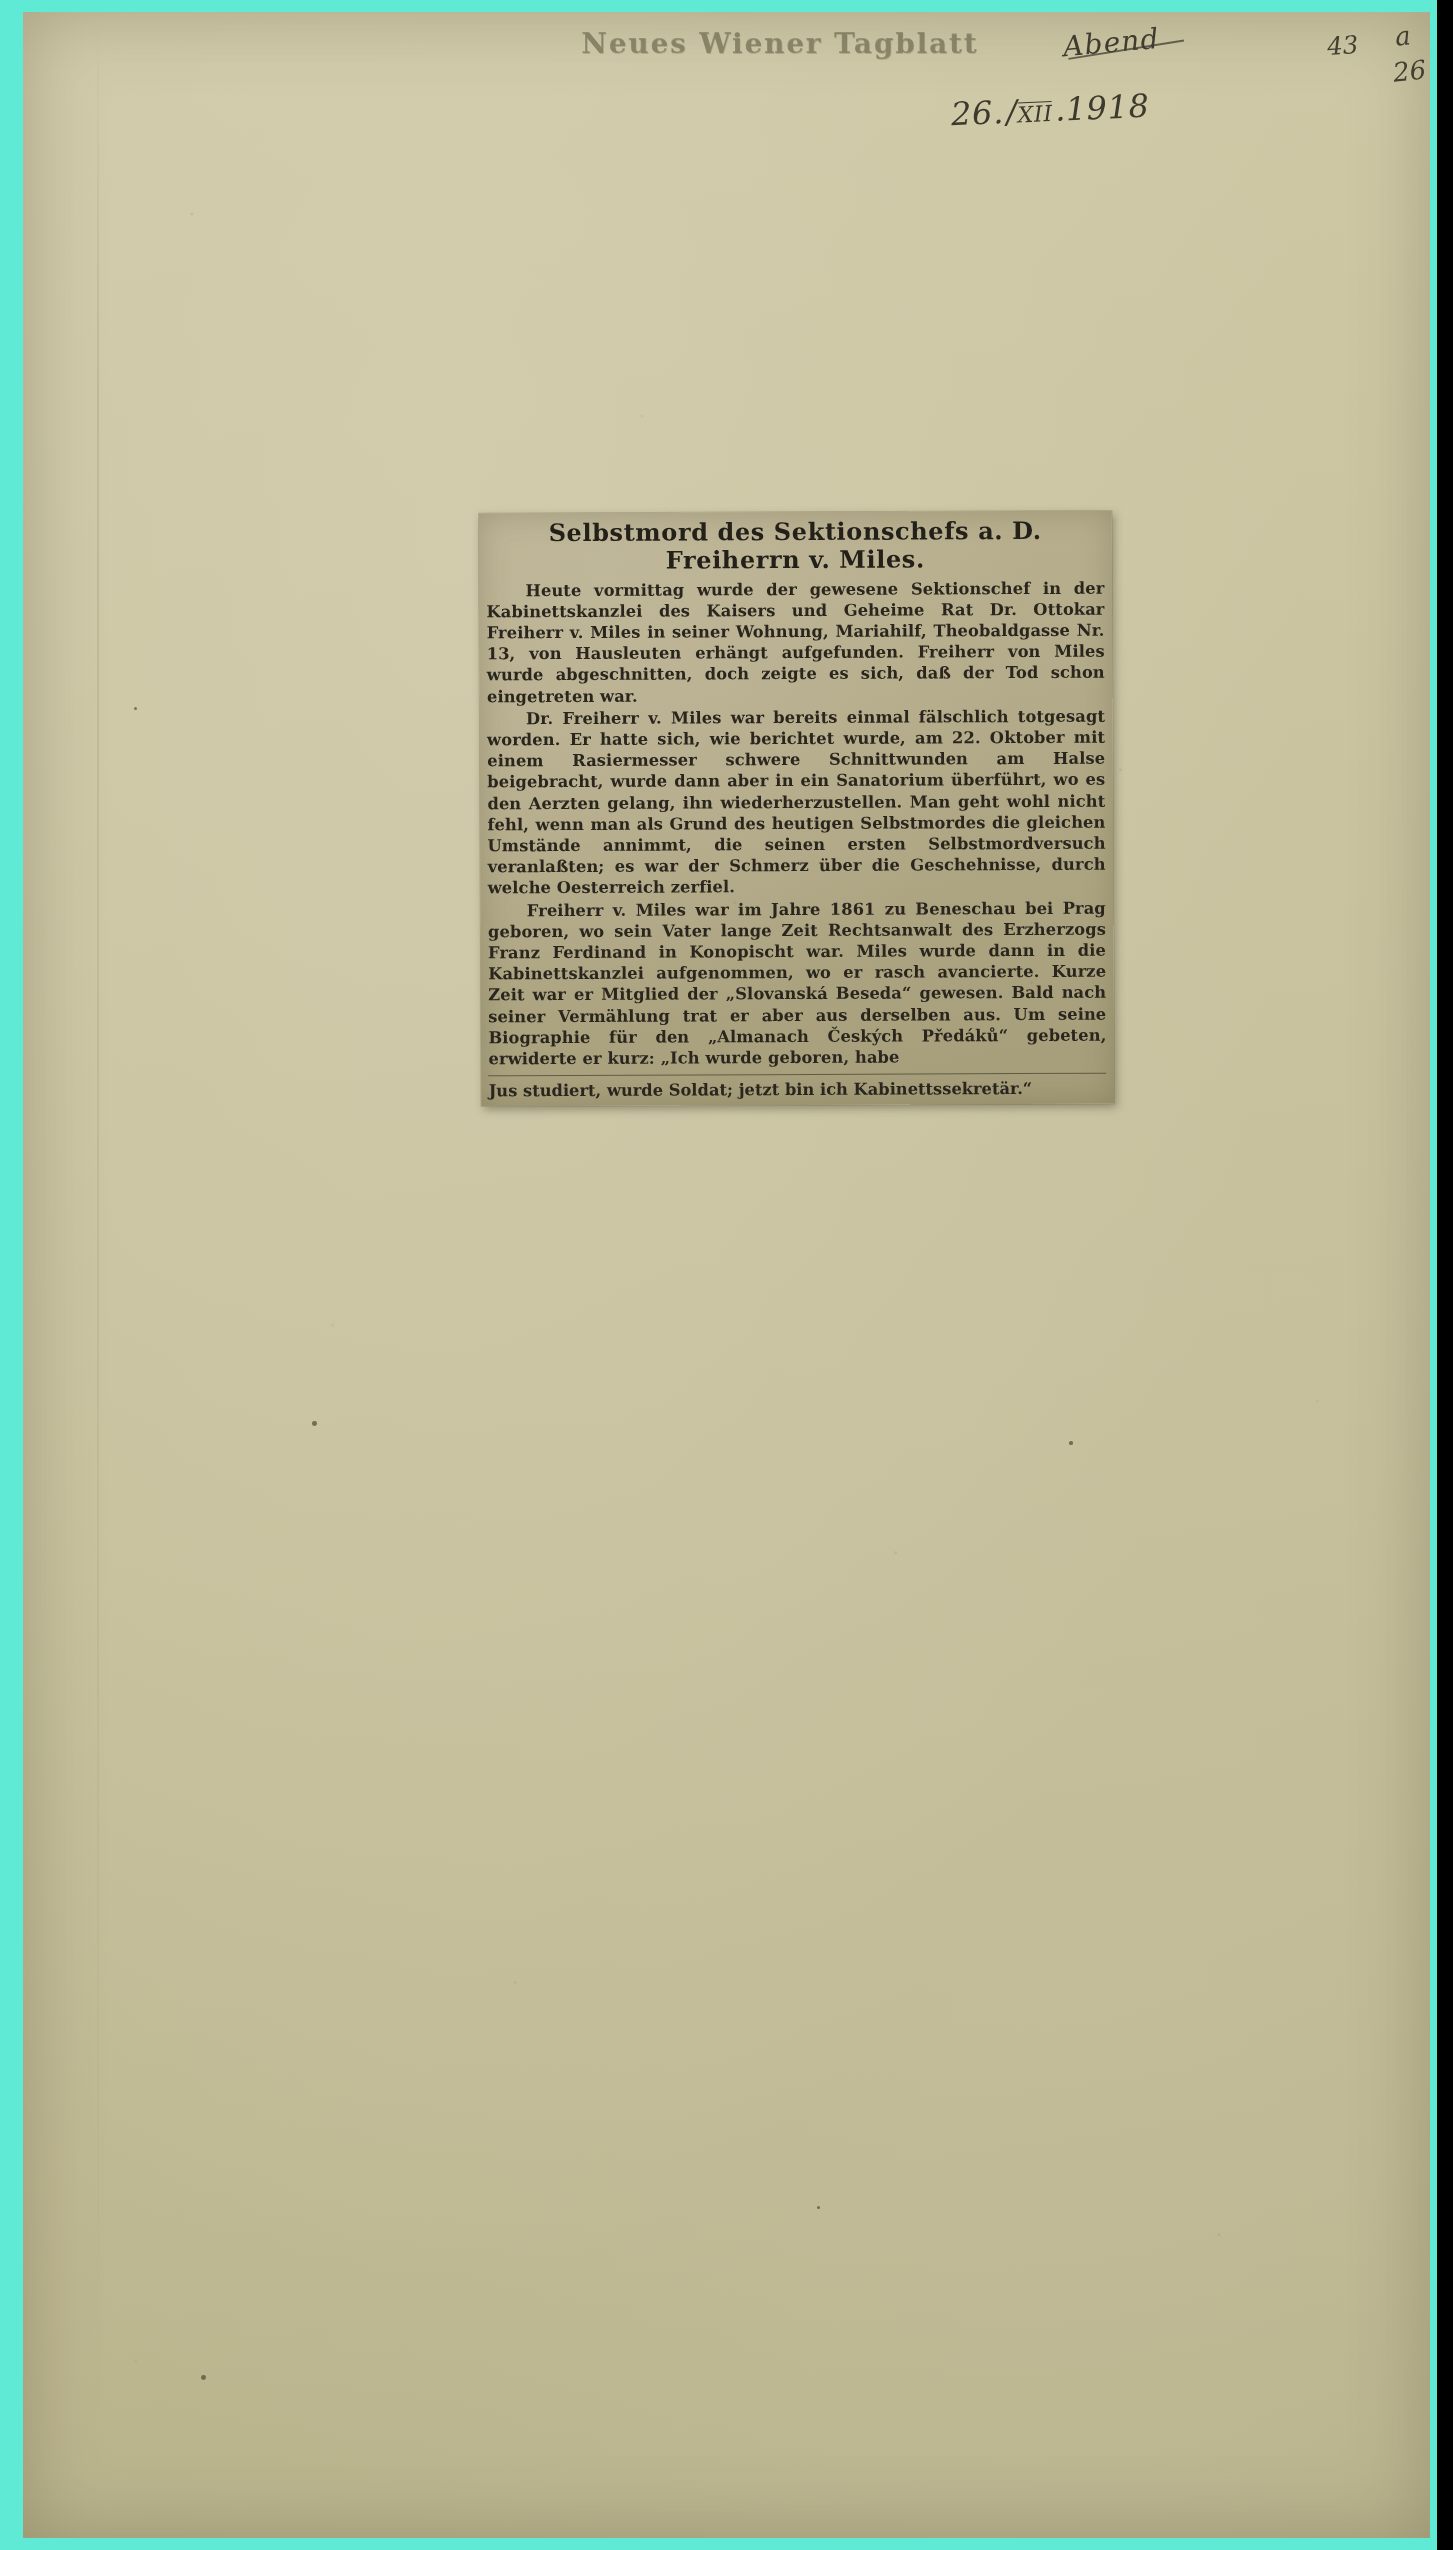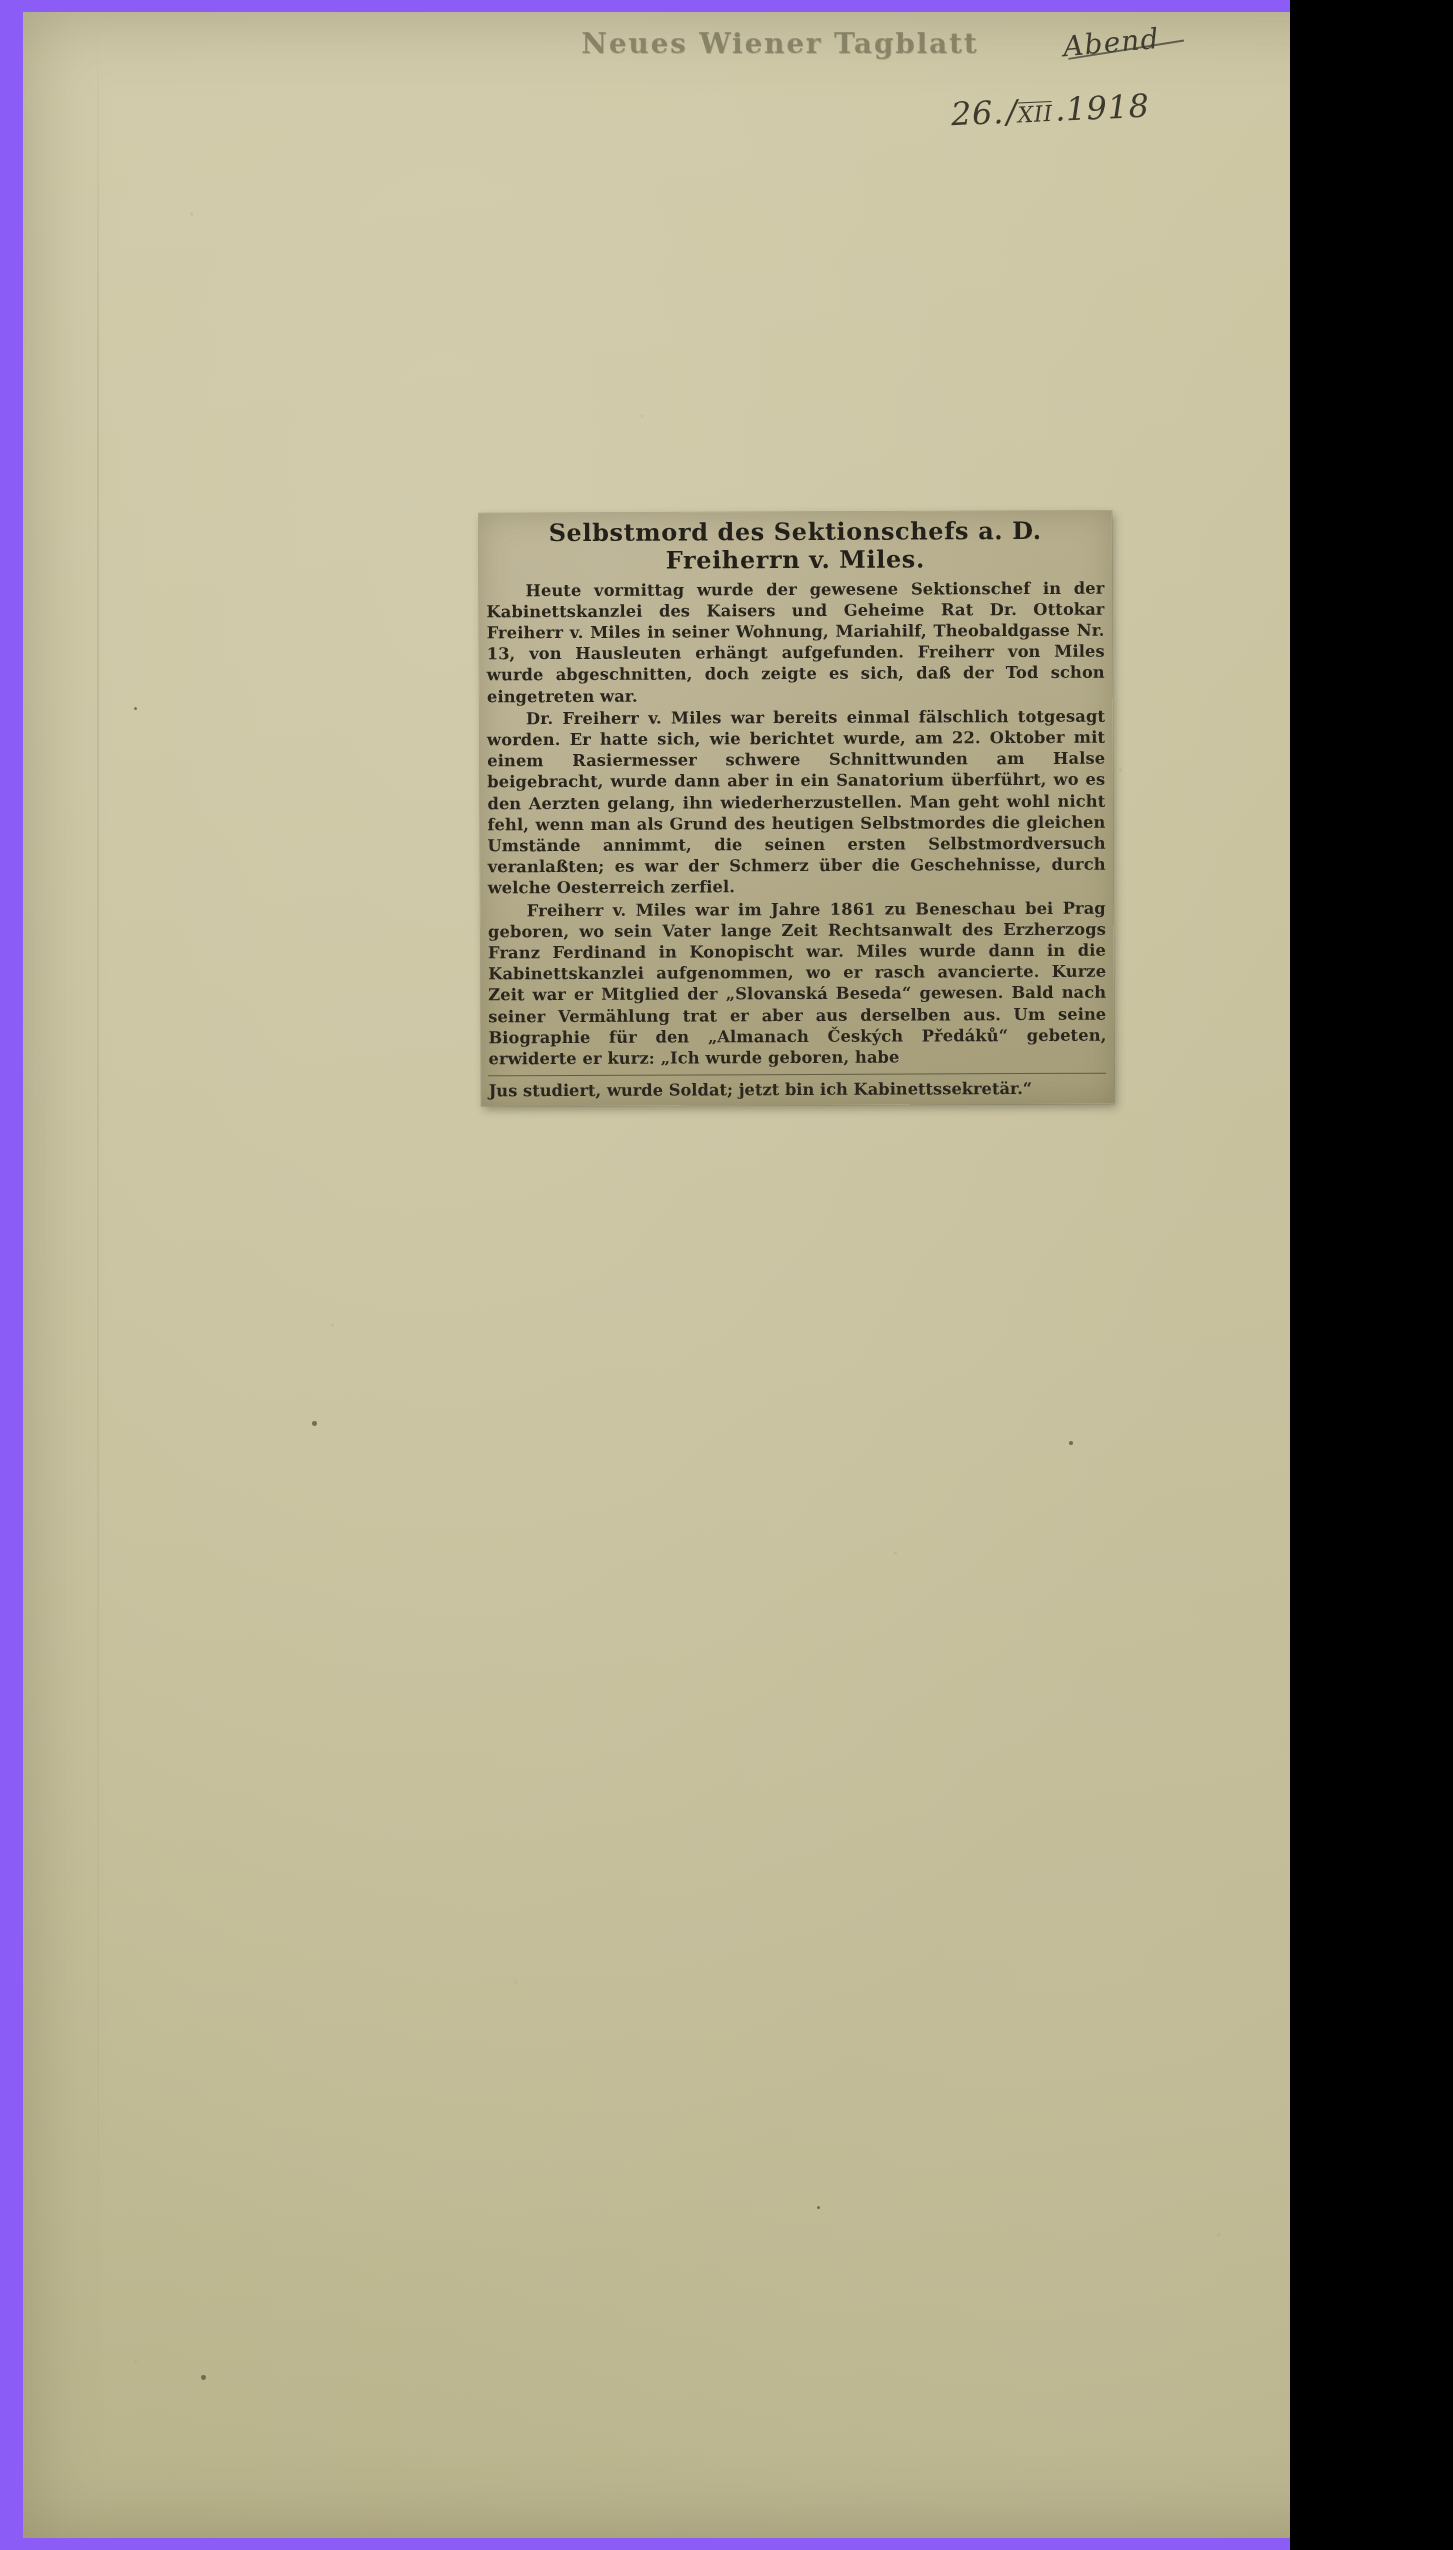--- a/index.html
+++ b/index.html
@@ -5,23 +5,23 @@
   html, body {
     margin: 0;
     padding: 0;
     background: #000;
   }
   body {
     font-family: "Liberation Serif", serif;
   }
   .page {
     position: relative;
-    width: 1290px;
+    width: 1437px;
     height: 2550px;
-    background: #8b5cf6;
+    background: #5eead4;
     overflow: hidden;
   }
   
   .sheet {
     position: absolute;
     left: 23.4px;
     top: 12.3px;
     width: 1407px;
     height: 2526px;
     background:

